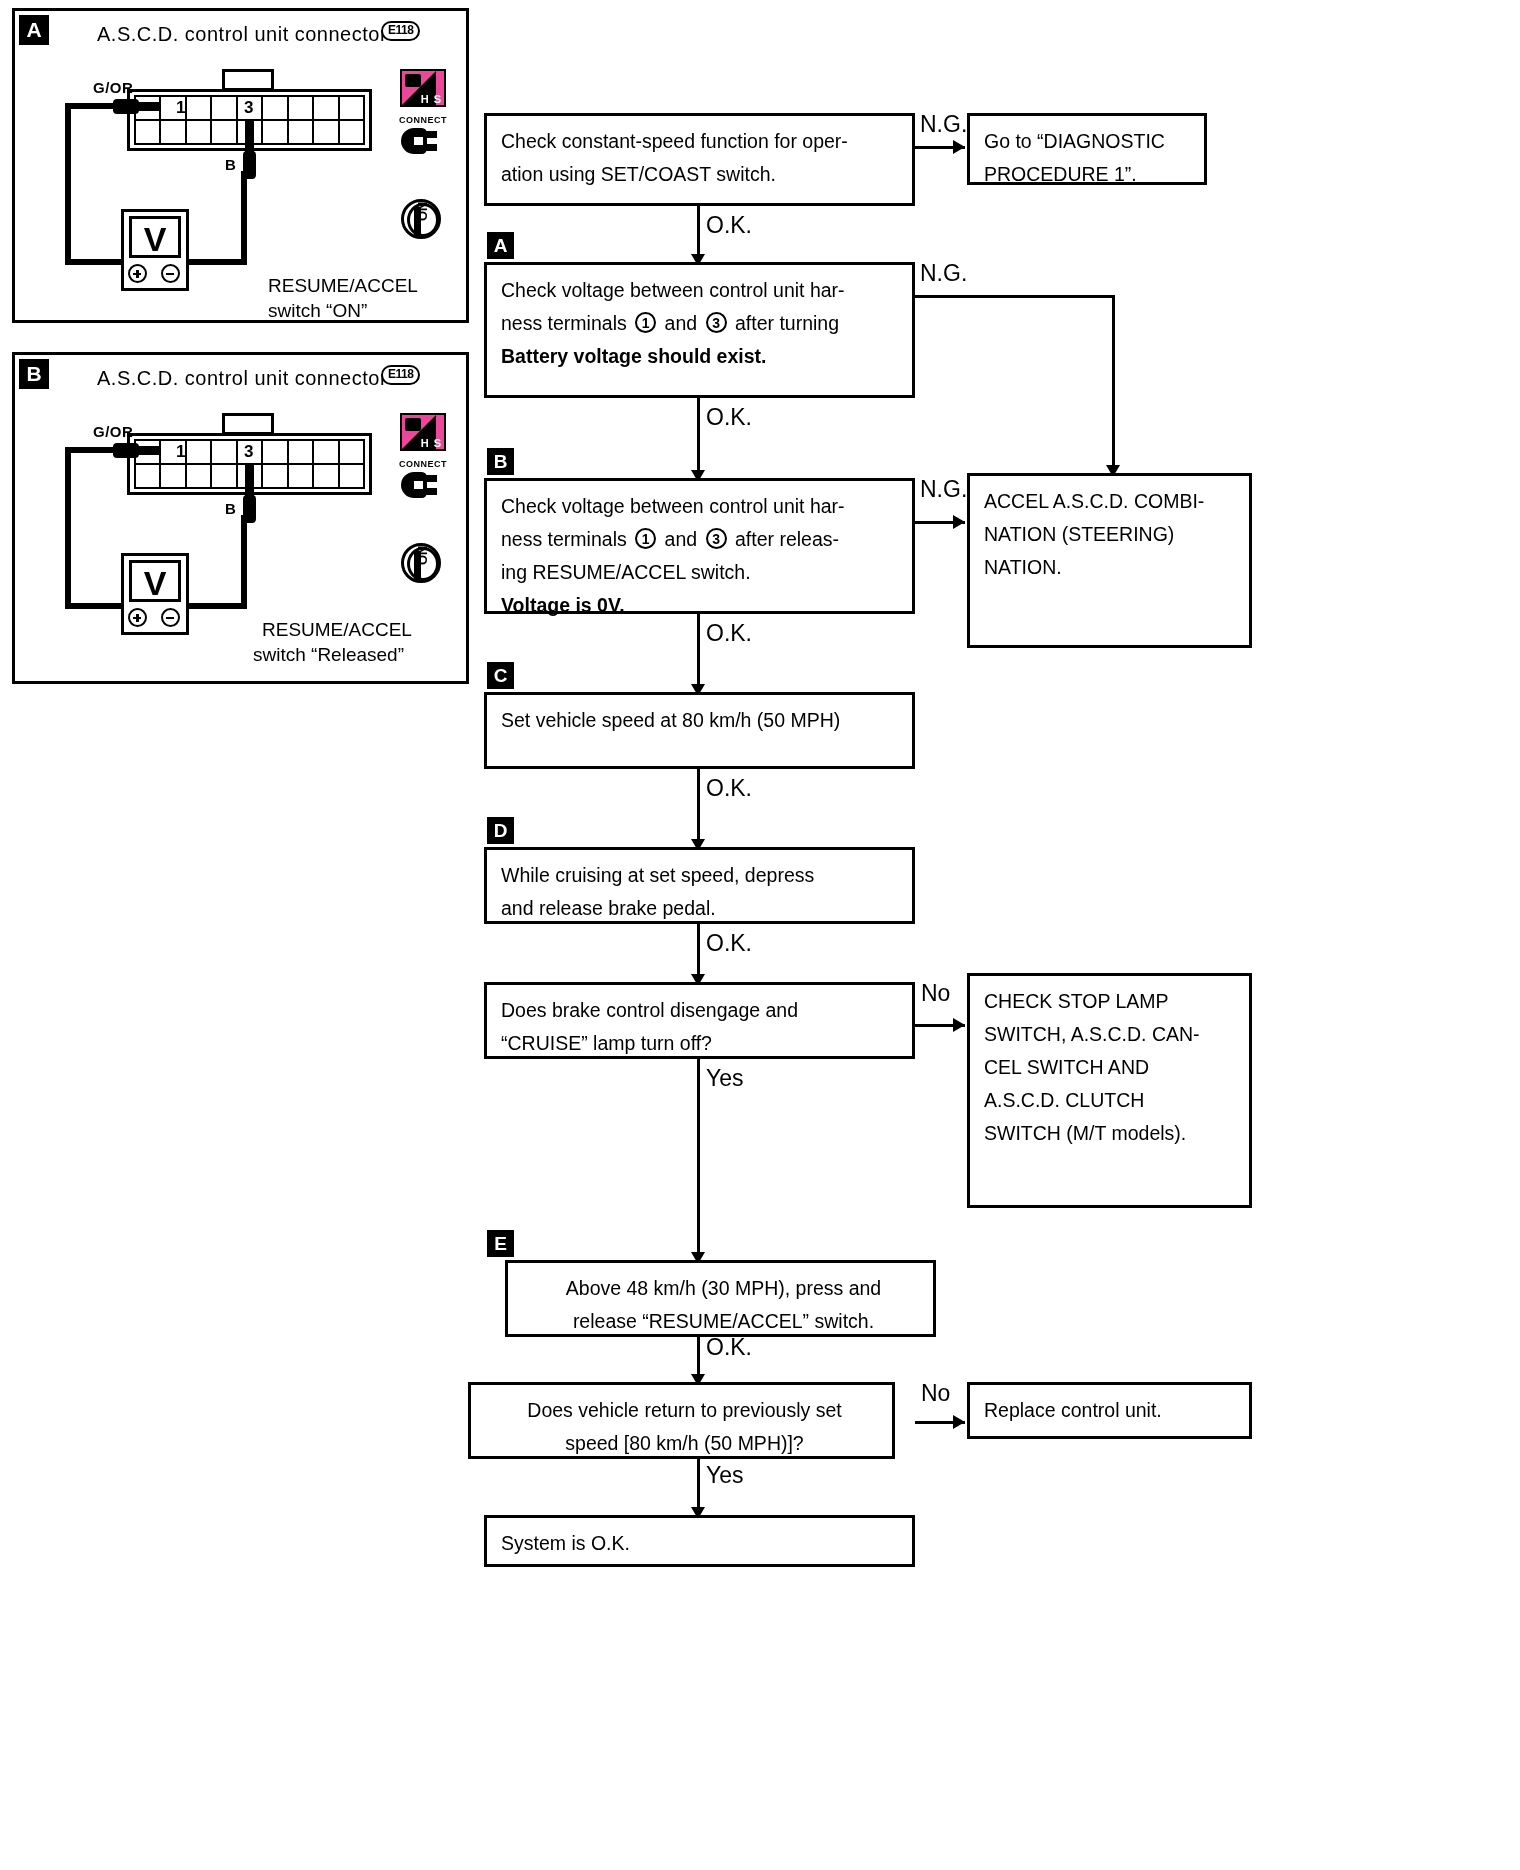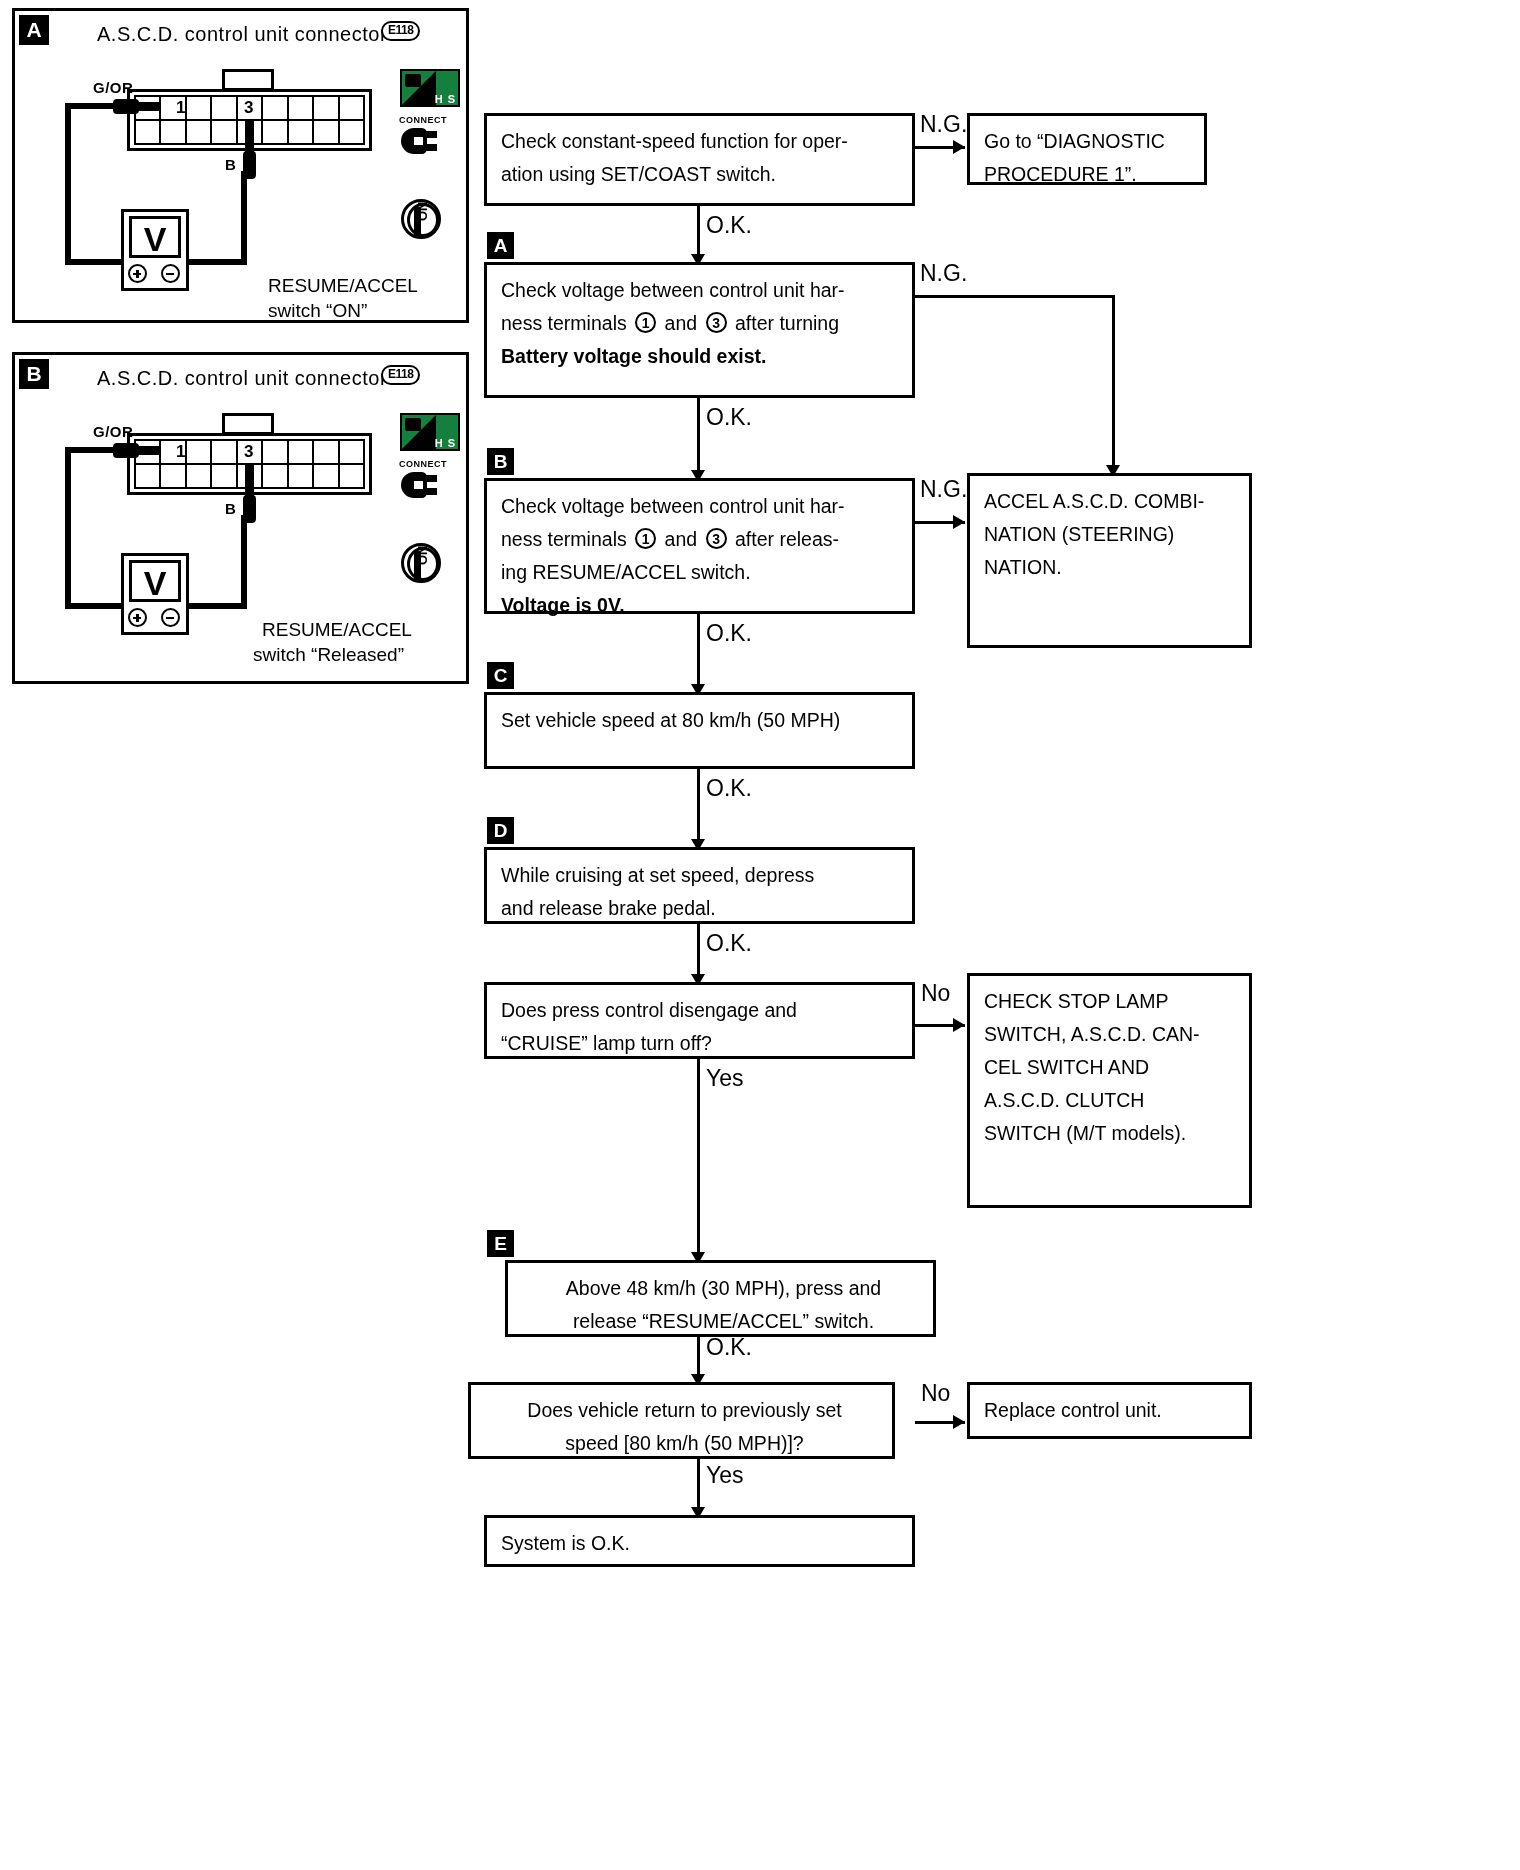--- a/index.html
+++ b/index.html
@@ -47,22 +47,22 @@
   .term.plus:before{left:3px;top:6.5px;width:8px;height:2.5px;}
   .term.plus:after{left:6px;top:3.5px;width:2.5px;height:8px;}
   .term.minus:before{left:3px;top:6.5px;width:8px;height:2.5px;}
 
   .lead{position:absolute;background:#000;}
   .probe{position:absolute;background:#000;}
 
   .sw-note{position:absolute;font-size:19px;line-height:25px;white-space:nowrap;}
 
   
-  .icon-hs{position:absolute;width:60px;height:38px;border:2px solid #000;box-sizing:border-box;
-     background:#15803d;overflow:hidden;}
+  .icon-hs{position:absolute;width:46px;height:38px;border:2px solid #000;box-sizing:border-box;
+     background:#ec4899;overflow:hidden;}
   .icon-hs .tri{position:absolute;left:0;top:0;width:0;height:0;
      border-left:34px solid transparent;border-bottom:34px solid #000;}
   .icon-hs .mtr{position:absolute;left:3px;top:3px;width:16px;height:13px;background:#000;border-radius:2px;}
   .icon-hs .hs{position:absolute;right:2px;bottom:0px;color:#fff;font-size:11px;font-weight:bold;
      letter-spacing:1px;line-height:12px;}
   .icon-cap{position:absolute;font-size:9px;font-weight:bold;letter-spacing:.5px;}
   .icon-plug{position:absolute;width:36px;height:26px;}
   .icon-plug .bulb{position:absolute;left:0;top:0;width:26px;height:26px;background:#000;border-radius:50% 20% 20% 50%;}
   .icon-plug .pin1{position:absolute;left:22px;top:3px;width:14px;height:7px;background:#000;}
   .icon-plug .pin2{position:absolute;left:22px;top:16px;width:14px;height:7px;background:#000;}
@@ -318,21 +318,21 @@
     <div>and release brake pedal.</div>
   </div>
 </div>
 
 <div class="ln" style="left:697px;top:924px;width:3px;height:58px;"></div>
 <div class="arrow-d" style="left:691px;top:974px;"></div>
 <div class="edge-label" style="left:706px;top:932px;">O.K.</div>
 
 <div class="fbox" style="left:484px;top:982px;width:431px;height:77px;">
   <div class="txt">
-    <div>Does press control disengage and</div>
+    <div>Does brake control disengage and</div>
     <div>“CRUISE” lamp turn off?</div>
   </div>
 </div>
 <div class="edge-label" style="left:921px;top:982px;">No</div>
 <div class="ln" style="left:915px;top:1024px;width:50px;height:3px;"></div>
 <div class="arrow-r" style="left:953px;top:1018px;"></div>
 
 <div class="fbox" style="left:967px;top:973px;width:285px;height:235px;">
   <div class="txt">
     <div>CHECK STOP LAMP</div>

